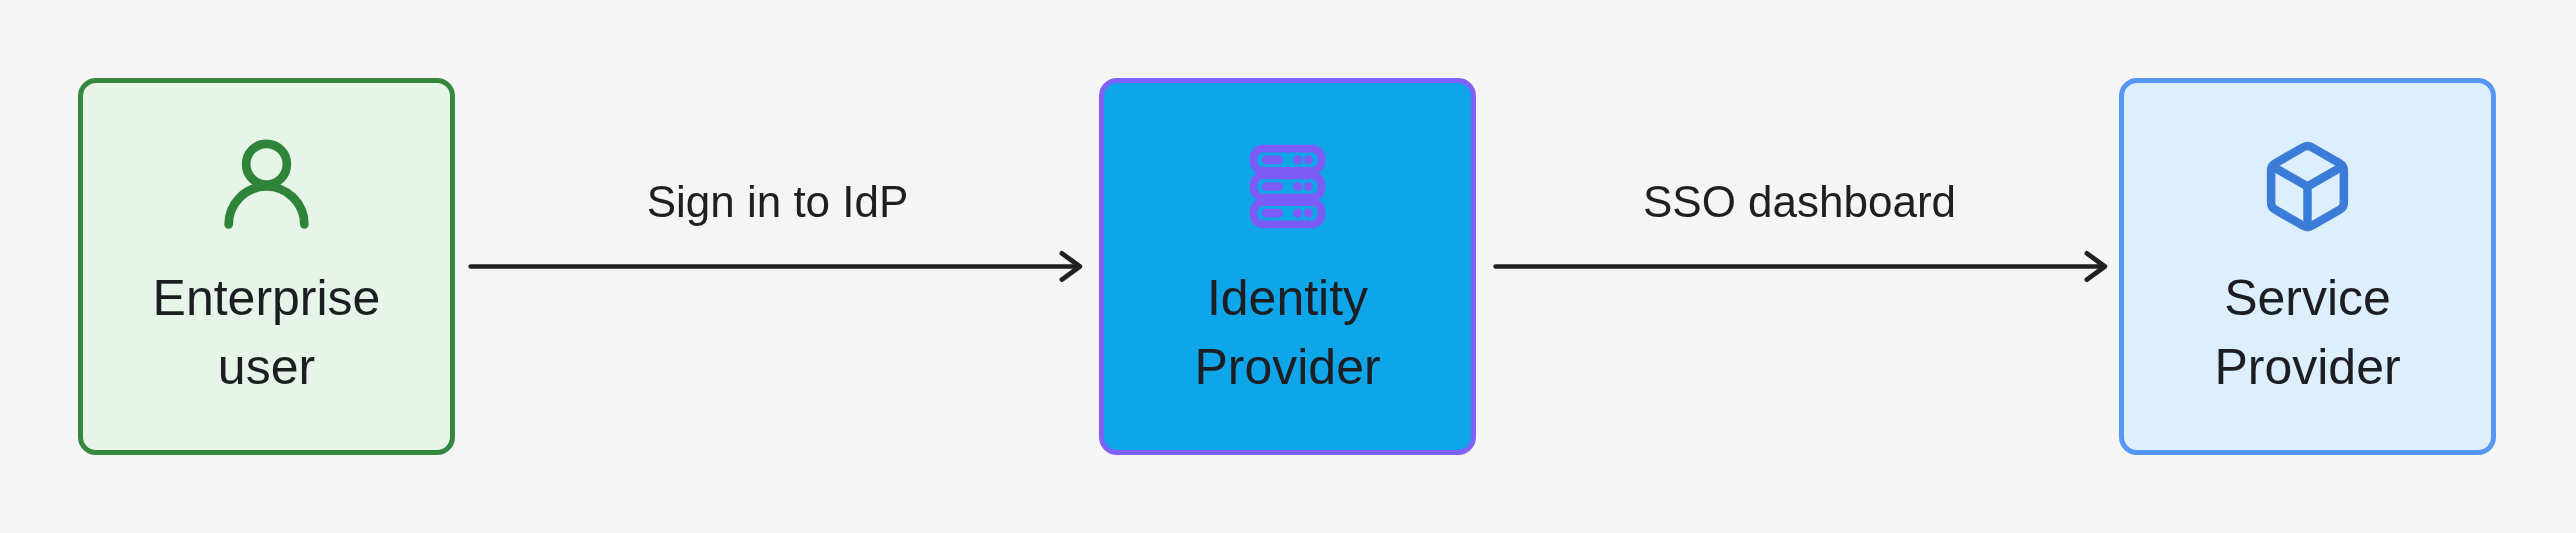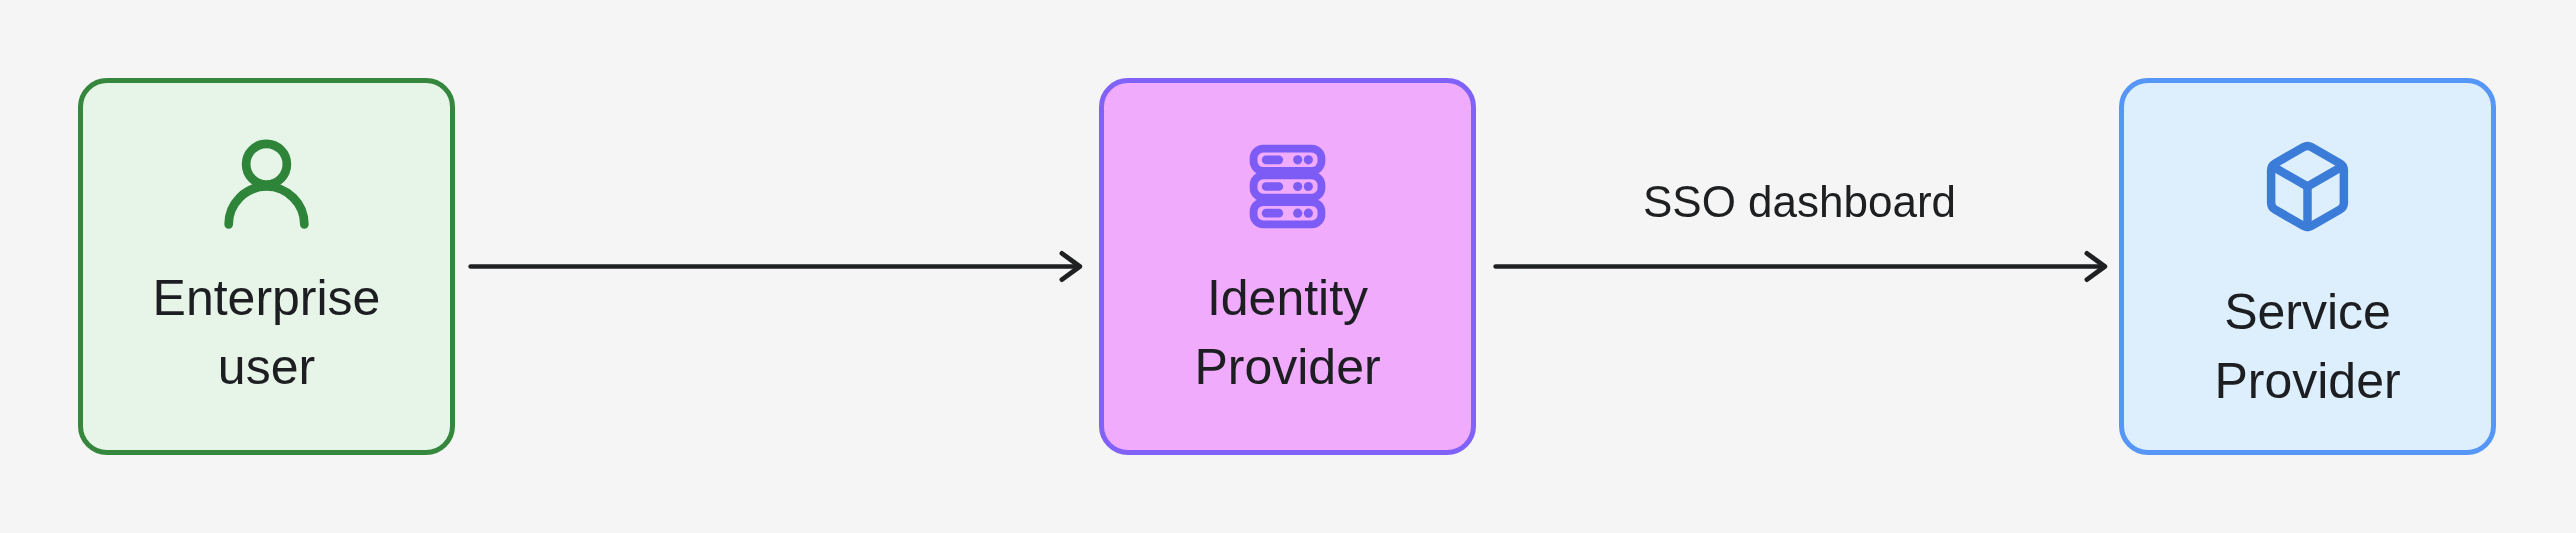--- a/index.html
+++ b/index.html
@@ -9,41 +9,41 @@
     height: 533px;
     background: #f4f5f4;
     font-family: "Liberation Sans", sans-serif;
     overflow: hidden;
   }
   .node {
     position: absolute;
     top: 78px;
     width: 377px;
     height: 377px;
-    border-radius: 29px;
+    border-radius: 18px;
     box-sizing: border-box;
     display: flex;
     flex-direction: column;
     align-items: center;
     padding-top: 55px;
   }
   .node .icon { width: 97px; height: 97px; flex: 0 0 auto; }
   .node .icon svg { width: 100%; height: 100%; display: block; }
   .node .label {
     margin-top: 29px;
     font-size: 50px;
     line-height: 69px;
     font-weight: 500;
     color: #1c1e21;
     text-align: center;
     white-space: pre-line;
   }
   .node.green  { left: 78px;   background: #e7f4e8; border: 5.7px solid #35873e; }
-  .node.purple { left: 1099px; background: #f0abfc; border: 5.7px solid #8162f8; }
-  .node.blue   { left: 2119px; background: #ddeefc; border: 5.7px solid #5596f6; gap: 14px; }
+  .node.purple { left: 1099px; background: #0ea5e9; border: 5.7px solid #8162f8; }
+  .node.blue   { left: 2119px; background: #ddeefc; border: 5.7px solid #5596f6; }
 
   .arrow { position: absolute; top: 241px; width: 629px; height: 51px; }
 
   .edge-label {
     position: absolute;
     font-size: 44px;
     line-height: 48px;
     color: #1d1f21;
     text-align: center;
     white-space: pre-line;
@@ -67,20 +67,21 @@
     <div class="label">Enterprise
 user</div>
   </div>
 
   <svg class="arrow" style="left:465px" viewBox="0 0 660 54" xmlns="http://www.w3.org/2000/svg">
     <g stroke="#1e2022" stroke-width="5" fill="none" stroke-linecap="round" stroke-linejoin="round">
       <line x1="3" y1="27" x2="645" y2="27"></line>
       <polyline points="629,13 648,27 629,41"></polyline>
     </g>
   </svg>
+  <div class="edge-label l1">Sign in to IdP</div>
 
   <div class="node purple">
     <div class="icon">
       <svg viewBox="0 0 100 100" xmlns="http://www.w3.org/2000/svg">
         <g stroke="#7c5cf5" stroke-width="8" fill="none">
           <rect x="15" y="11" width="70" height="23" rx="10"></rect>
           <rect x="15" y="38.5" width="70" height="23" rx="10"></rect>
           <rect x="15" y="66" width="70" height="23" rx="10"></rect>
         </g>
         <g stroke="#7c5cf5" stroke-width="9" stroke-linecap="round">

